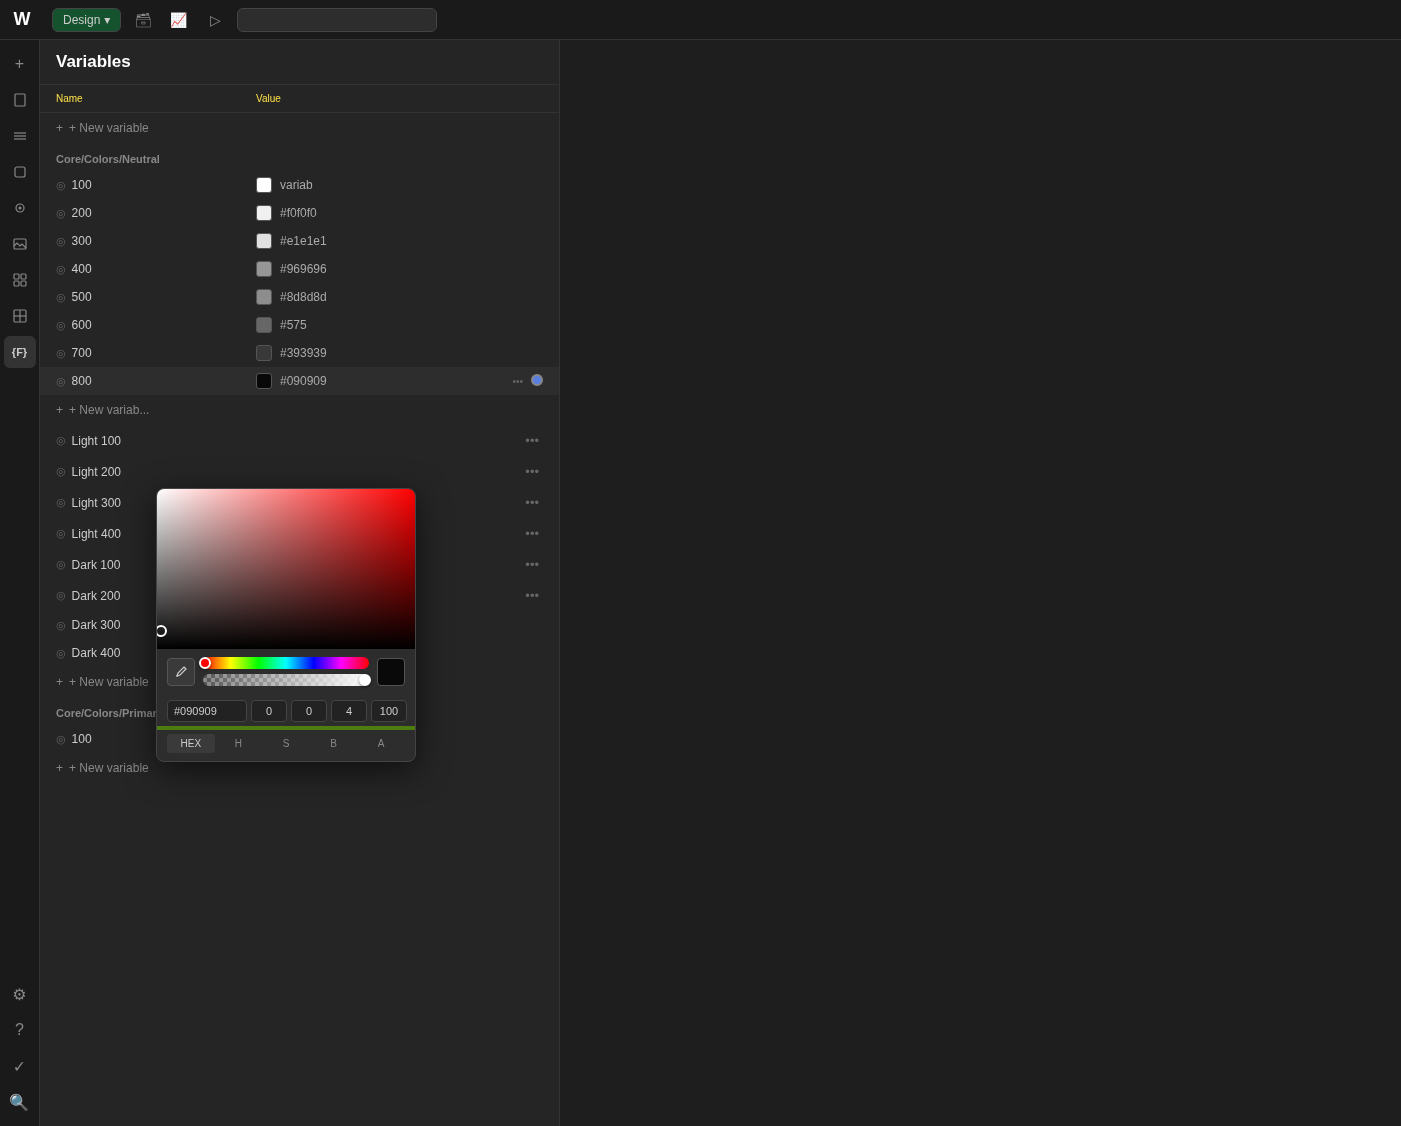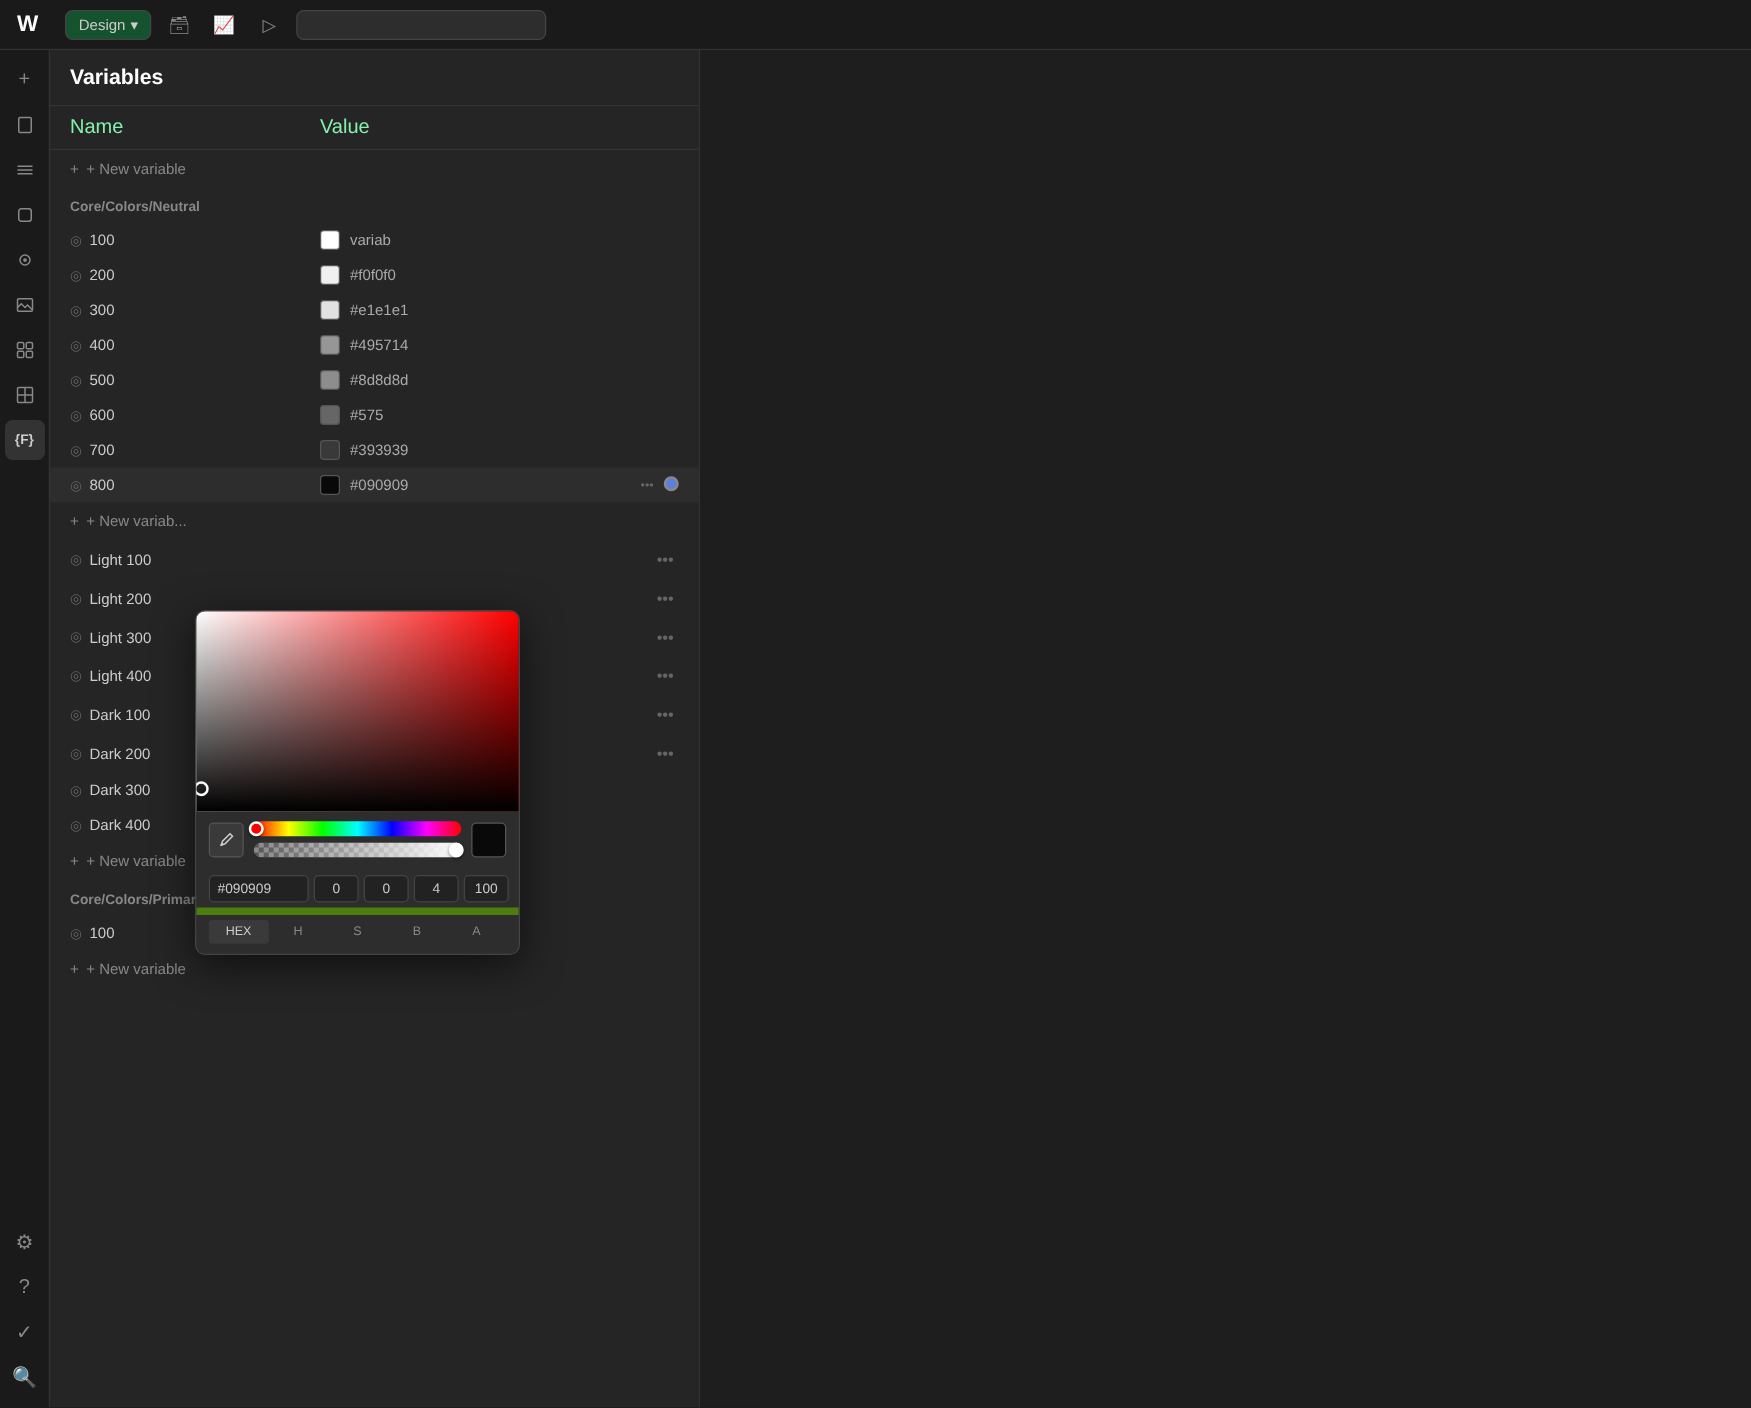--- a/index.html
+++ b/index.html
@@ -143,22 +143,22 @@
     }
     .variables-content {
       flex: 1;
       overflow-y: auto;
       padding-bottom: 20px;
     }
     .col-headers {
       display: flex;
       padding: 8px 16px;
       border-bottom: 1px solid #333;
-      color: #86efac;
-      font-size: 16px;
+      color: #fde047;
+      font-size: 10px;
       justify-content: flex-end;
     }
     .col-name { width: 200px; }
     .col-value { flex: 1; }
 
     .new-variable-btn {
       display: flex;
       align-items: center;
       gap: 6px;
       padding: 8px 16px;
@@ -374,21 +374,21 @@
       font-size: 11px;
       padding: 4px 4px;
       width: 36px;
       text-align: center;
     }
 
     .color-mode-tabs {
       padding: 4px 10px 8px;
       display: flex;
       gap: 0;
-      border-top: 6px solid #4d7c0f;
+      border-top: 4px solid #4d7c0f;
     }
     .mode-tab {
       flex: 1;
       text-align: center;
       padding: 4px 0;
       font-size: 10px;
       color: #888;
       cursor: pointer;
       border-radius: 3px;
     }
@@ -524,21 +524,21 @@
         </div>
       </div>
 
       <div class="var-row">
         <div class="var-name">
           <span class="var-icon">◎</span>
           <span>400</span>
         </div>
         <div class="var-value">
           <div class="color-swatch" style="background:#969696;"></div>
-          <span>#495714</span>
+          <span>#969696</span>
         </div>
       </div>
 
       <div class="var-row">
         <div class="var-name">
           <span class="var-icon">◎</span>
           <span>500</span>
         </div>
         <div class="var-value">
           <div class="color-swatch" style="background:#8d8d8d;"></div>

